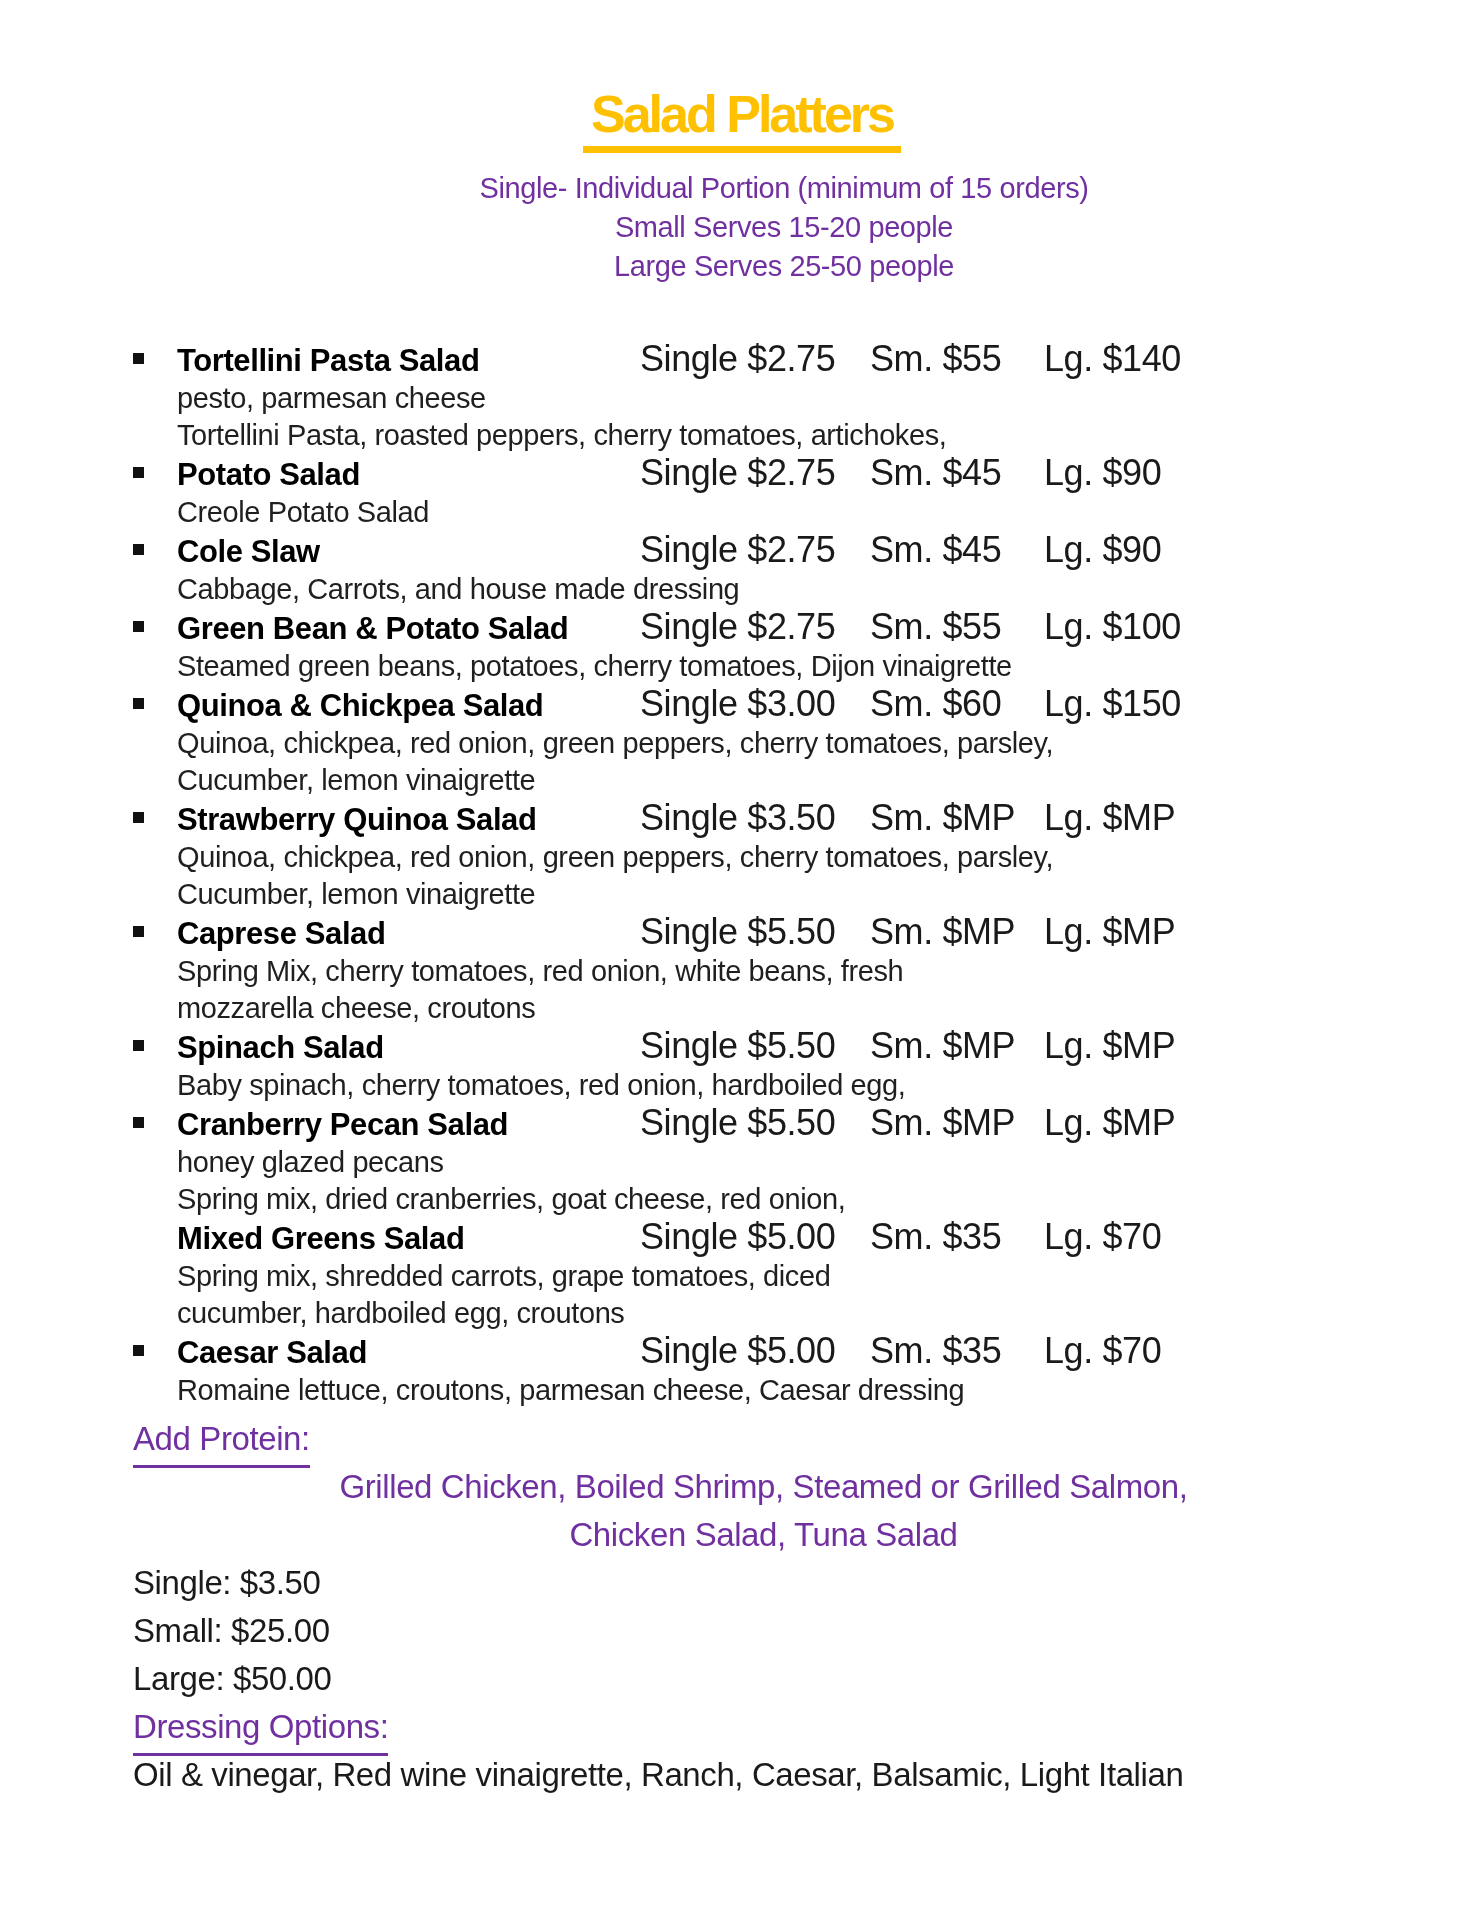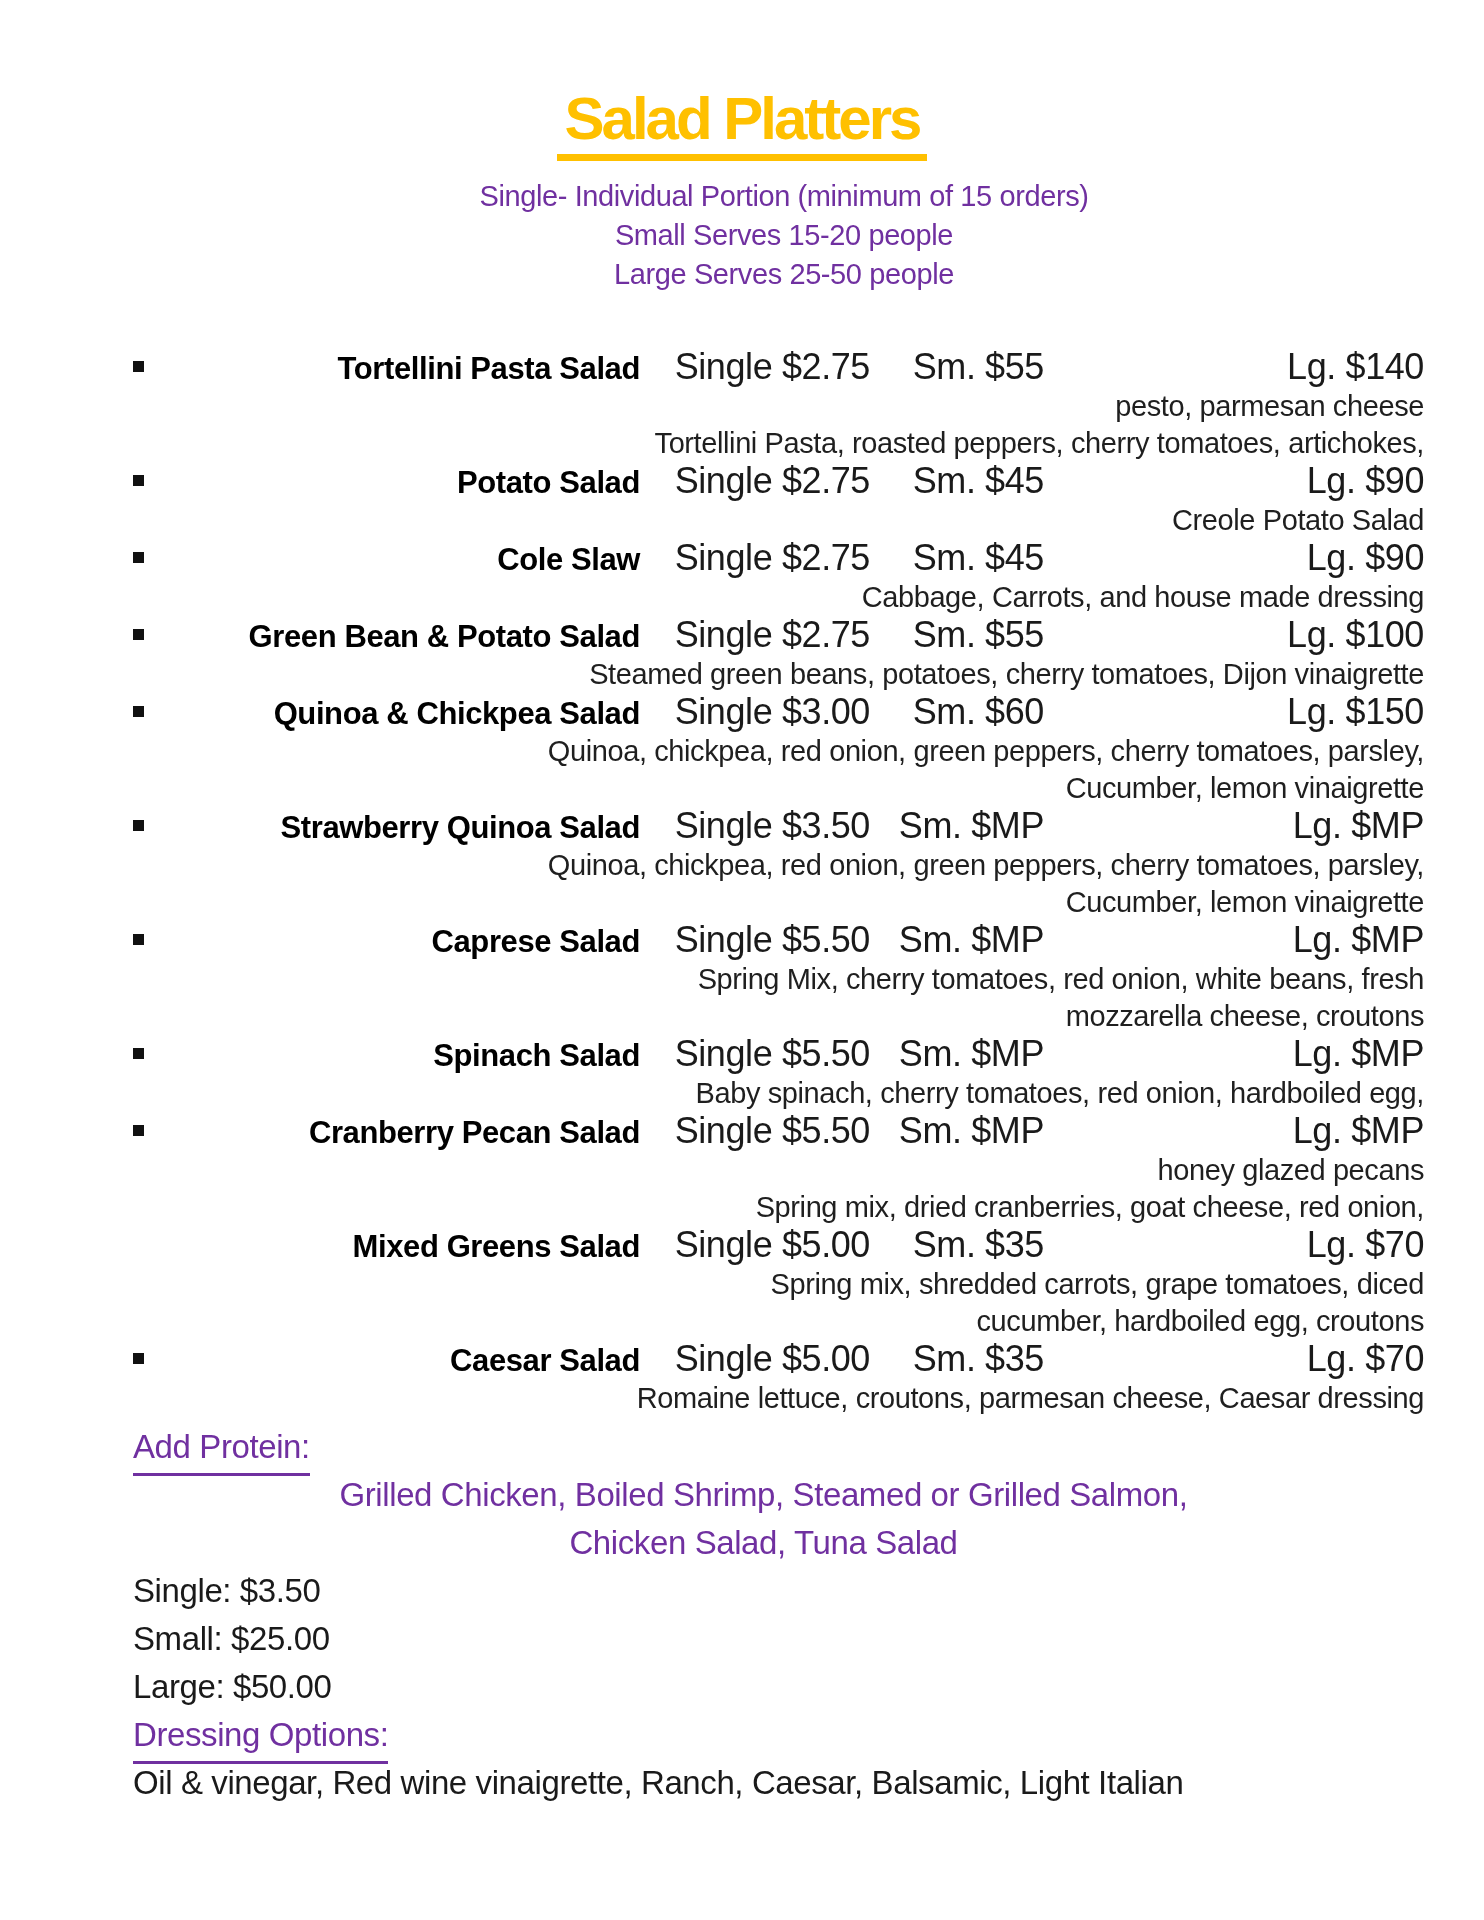--- a/index.html
+++ b/index.html
@@ -9,40 +9,40 @@
     background:#ffffff;
     font-family:"Liberation Sans",sans-serif;
     color:#1a1a1a;
     overflow:hidden;
     letter-spacing:-0.4px;
   }
   
   .title-wrap{ text-align:center; padding-top:90px; }
   .page-title{
     display:inline-block;
-    font-size:60px;
+    font-size:52px;
     font-weight:700;
     letter-spacing:-3px;
     line-height:0.95;
     color:#FFC000;
     padding:0 8px 7px 8px;
     border-bottom:7px solid #FFC000;
   }
   
   .subtitle{
     margin-top:16px;
     padding-left:84px;
     text-align:center;
     font-size:29px;
     line-height:39px;
     color:#7030A0;
   }
   
   .menu{ margin-top:54px; padding-left:177px; padding-right:60px; }
-  .menu-item{ position:relative;text-align:right; }
+  .menu-item{ position:relative; }
   .bullet{
     position:absolute; left:-44px; top:13px;
     width:11px; height:11px; background:#111111;
   }
   .item-head{
     display:grid;
     grid-template-columns:463px 230px 174px auto;
     align-items:baseline;
     line-height:38px;
     font-size:31px;

